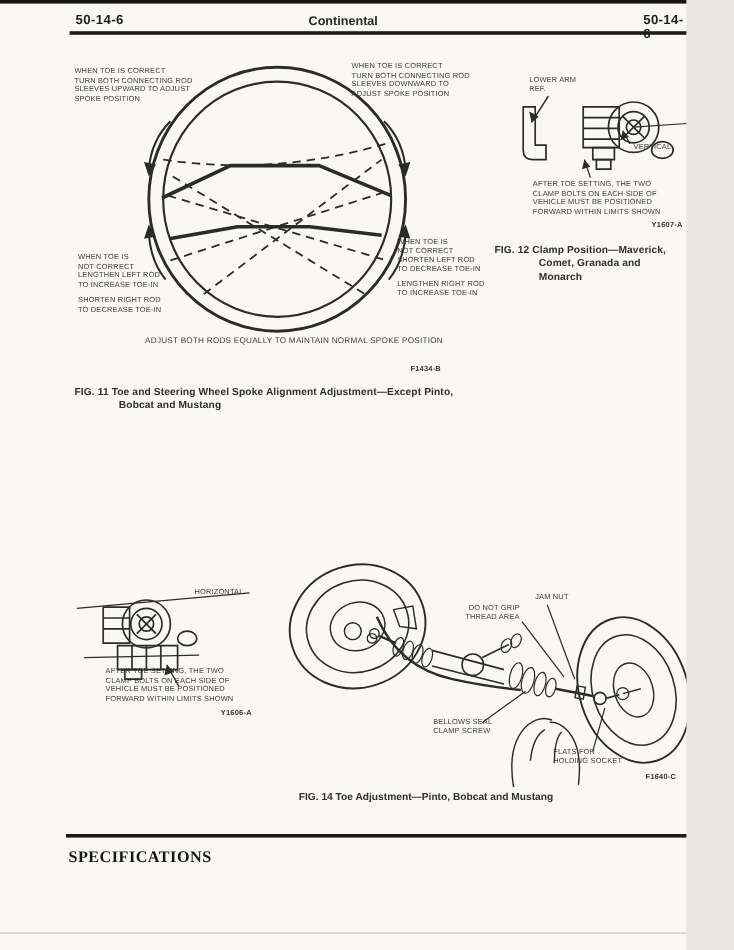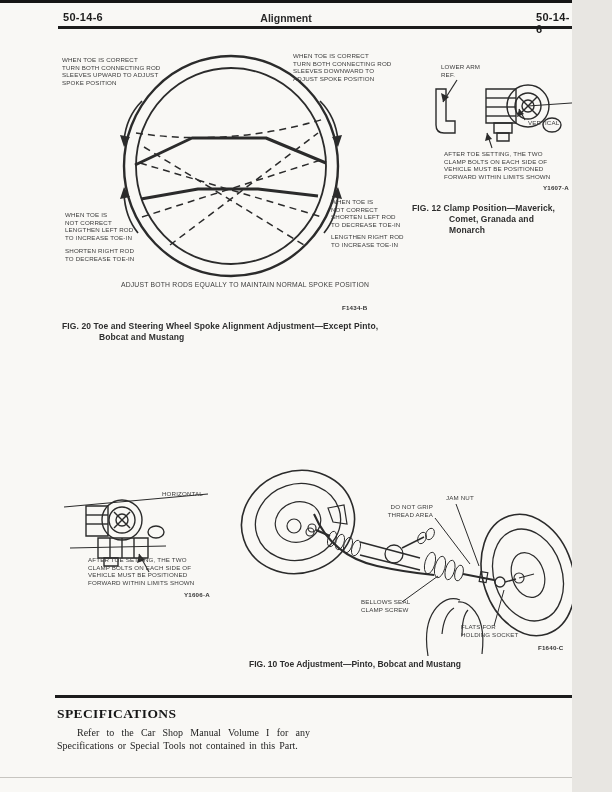--- a/index.html
+++ b/index.html
@@ -27,21 +27,21 @@
 </style>
 </head>
 <body>
 
 <div id="page">
 
   <div class="abs" style="left:0;top:0;width:612px;height:3px;background:#161616;"></div>
   <div class="abs" style="left:0;top:777px;width:612px;height:1px;background:#c7c5c0;"></div>
 
   <div class="abs hdr-num" style="left:63px;top:11px;">50-14-6</div>
-  <div class="abs hdr-title" style="top:12px;">Alignment</div>
+  <div class="abs hdr-title" style="top:12px;">Continental</div>
   <div class="abs hdr-num" style="left:536px;top:11px;">50-14-6</div>
   <div class="abs rule" style="left:58px;top:26px;width:526px;"></div>
 
   <svg class="abs" style="left:120px;top:52px;" width="222" height="228" viewBox="0 0 222 228">
     <ellipse class="ln" cx="111" cy="114" rx="107" ry="110" stroke-width="2.4"></ellipse>
     <ellipse class="ln" cx="111" cy="114" rx="95" ry="98" stroke-width="1.8"></ellipse>
 
     <path class="ln" d="M15,113 L72,86 L146,86 L206,111" stroke-width="3" stroke-linejoin="round"></path>
     <path class="ln" d="M21,147 L78,137 L138,137 L198,144" stroke-width="3" stroke-linejoin="round"></path>
 
@@ -84,21 +84,21 @@
   <div class="abs" style="left:65px;top:211px;">
     <div class="ann ml">WHEN TOE IS
 NOT CORRECT
 LENGTHEN LEFT ROD
 TO INCREASE TOE-IN</div>
     <div class="ann ml" style="margin-top:6px;">SHORTEN RIGHT ROD
 TO DECREASE TOE-IN</div>
   </div>
   <div class="abs footnote" style="left:110px;top:281px;width:270px;">ADJUST BOTH RODS EQUALLY TO MAINTAIN NORMAL SPOKE POSITION</div>
   <div class="abs refcode" style="left:342px;top:304px;">F1434-B</div>
-  <div class="abs caption" style="left:62px;top:321px;width:350px;">FIG. 20 Toe and Steering Wheel Spoke Alignment Adjustment—Except Pinto,
+  <div class="abs caption" style="left:62px;top:321px;width:350px;">FIG. 11 Toe and Steering Wheel Spoke Alignment Adjustment—Except Pinto,
 Bobcat and Mustang</div>
 
   <svg class="abs" style="left:424px;top:53px;" width="176" height="142" viewBox="0 0 176 142">
 
     <path class="ln" d="M12,36 L12,72 Q12,80 20,80 L31,80 L31,68 L22,68 L22,36 Z" stroke-width="1.4"></path>
     <line class="ln" x1="33" y1="27" x2="19" y2="49" stroke-width="1.2"></line>
     <polygon points="19,49 17,40 25,44" fill="#2b2b2b"></polygon>
 
     <g stroke-width="1.4">
       <rect class="ln" x="62" y="36" width="30" height="34"></rect>
@@ -219,19 +219,18 @@
     <line class="ln" x1="262" y1="168" x2="272" y2="132" stroke-width="1"></line>
   </svg>
   <div class="abs ann" style="left:446px;top:494px;">JAM NUT</div>
   <div class="abs ann ml" style="left:375px;top:503px;text-align:right;width:58px;">DO NOT GRIP
 THREAD AREA</div>
   <div class="abs ann ml" style="left:361px;top:598px;">BELLOWS SEAL
 CLAMP SCREW</div>
   <div class="abs ann ml" style="left:461px;top:623px;">FLATS FOR
 HOLDING SOCKET</div>
   <div class="abs refcode" style="left:538px;top:644px;">F1640-C</div>
-  <div class="abs caption-center" style="left:230px;top:659px;width:250px;">FIG. 10 Toe Adjustment—Pinto, Bobcat and Mustang</div>
+  <div class="abs caption-center" style="left:230px;top:659px;width:250px;">FIG. 14 Toe Adjustment—Pinto, Bobcat and Mustang</div>
 
   <div class="abs rule" style="left:55px;top:695px;width:528px;"></div>
   <div class="abs spec-head" style="left:57px;top:706px;">SPECIFICATIONS</div>
-  <div class="abs spec-body" style="left:57px;top:727px;width:253px;">Refer to the Car Shop Manual Volume I for any Specifications or Special Tools not contained in this Part.</div>
 
 </div>
 
 </body></html>

